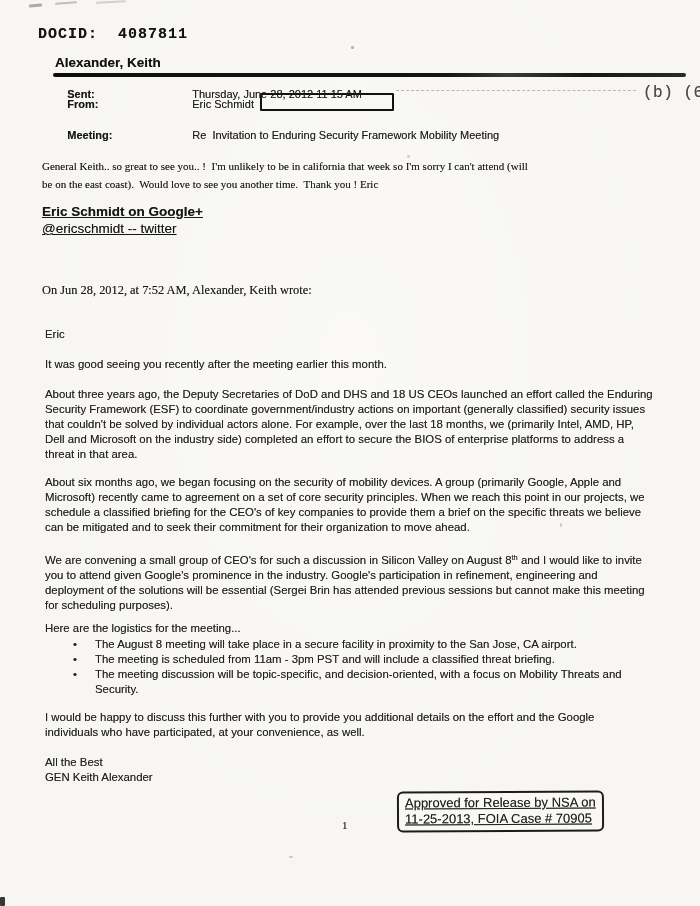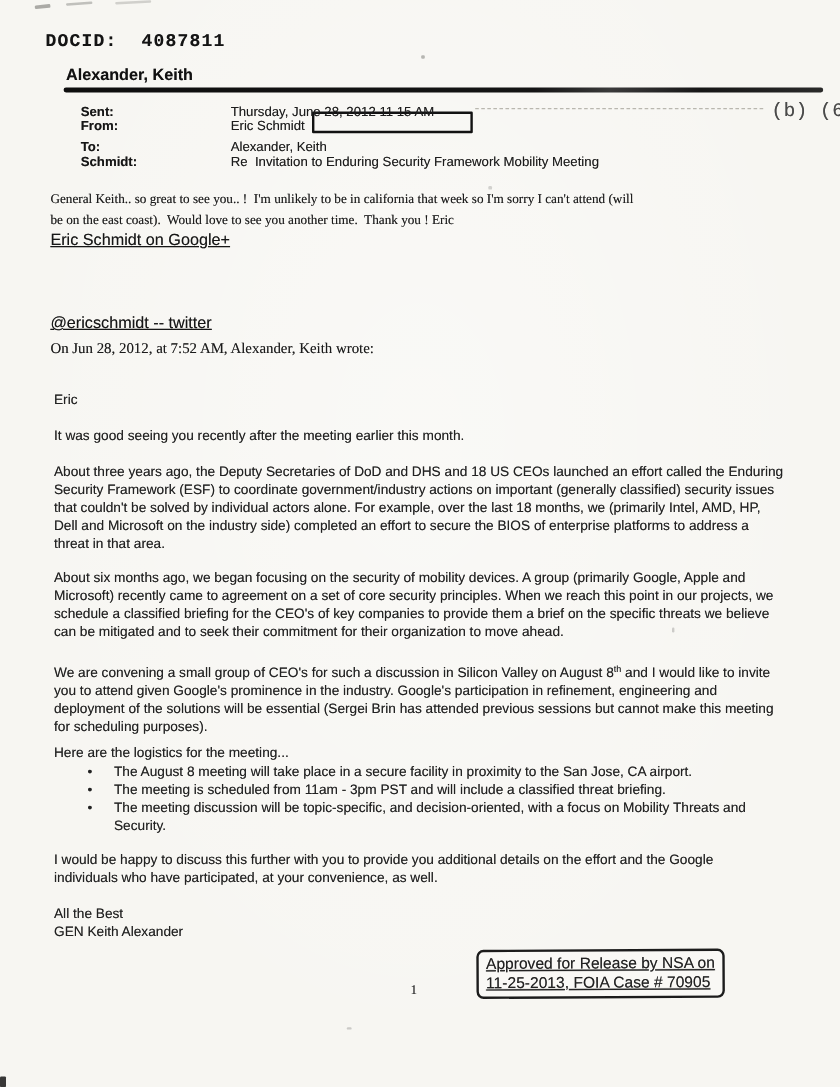--- a/index.html
+++ b/index.html
@@ -111,34 +111,31 @@
 
   <div class="abs memo-title">Alexander, Keith</div>
   <div class="abs title-rule"></div>
 
   <div class="abs hdr-row" style="top:81px;">
     <span class="hdr-label">From:</span><span class="hdr-value">Eric Schmidt</span><span class="redact-box"></span>
   </div>
   <div class="abs hdr-row" style="top:76px;">
     <span class="hdr-label">Sent:</span><span class="hdr-value">Thursday, June 28, 2012 11 15 AM</span>
   </div>
-  <div class="abs hdr-row" style="top:105px;">
-    <span class="hdr-label">To:</span><span class="hdr-value">Alexander, Keith</span>
-  </div>
   <div class="abs hdr-row" style="top:117px;">
-    <span class="hdr-label">Schmidt:</span><span class="hdr-value">Re  Invitation to Enduring Security Framework Mobility Meeting</span>
+    <span class="hdr-label">Meeting:</span><span class="hdr-value">Re  Invitation to Enduring Security Framework Mobility Meeting</span>
   </div>
 
   <div class="abs scan-dash"></div>
   <div class="abs b6">(b) (6)</div>
 
   <div class="abs serif reply-body">General Keith.. so great to see you.. !  I'm unlikely to be in california that week so I'm sorry I can't attend (will
 be on the east coast).  Would love to see you another time.  Thank you ! Eric</div>
-  <div class="abs email-link" style="top:192px;">Eric Schmidt on Google+</div>
-  <div class="abs email-link" style="top:221px;margin-top:40px;">@ericschmidt -- twitter</div>
+  <div class="abs email-link" style="top:204px;font-weight:bold;">Eric Schmidt on Google+</div>
+  <div class="abs email-link" style="top:221px;">@ericschmidt -- twitter</div>
   <div class="abs serif quote-attr">On Jun 28, 2012, at 7:52 AM, Alexander, Keith wrote:</div>
 
   <div class="abs q" style="top:327px;text-align:center;">Eric</div>
   <div class="abs q" style="top:357px;">It was good seeing you recently after the meeting earlier this month.</div>
   <div class="abs q" style="top:387px;">About three years ago, the Deputy Secretaries of DoD and DHS and 18 US CEOs launched an effort called the Enduring
 Security Framework (ESF) to coordinate government/industry actions on important (generally classified) security issues
 that couldn't be solved by individual actors alone. For example, over the last 18 months, we (primarily Intel, AMD, HP,
 Dell and Microsoft on the industry side) completed an effort to secure the BIOS of enterprise platforms to address a
 threat in that area.</div>
   <div class="abs q" style="top:475px;">About six months ago, we began focusing on the security of mobility devices. A group (primarily Google, Apple and

